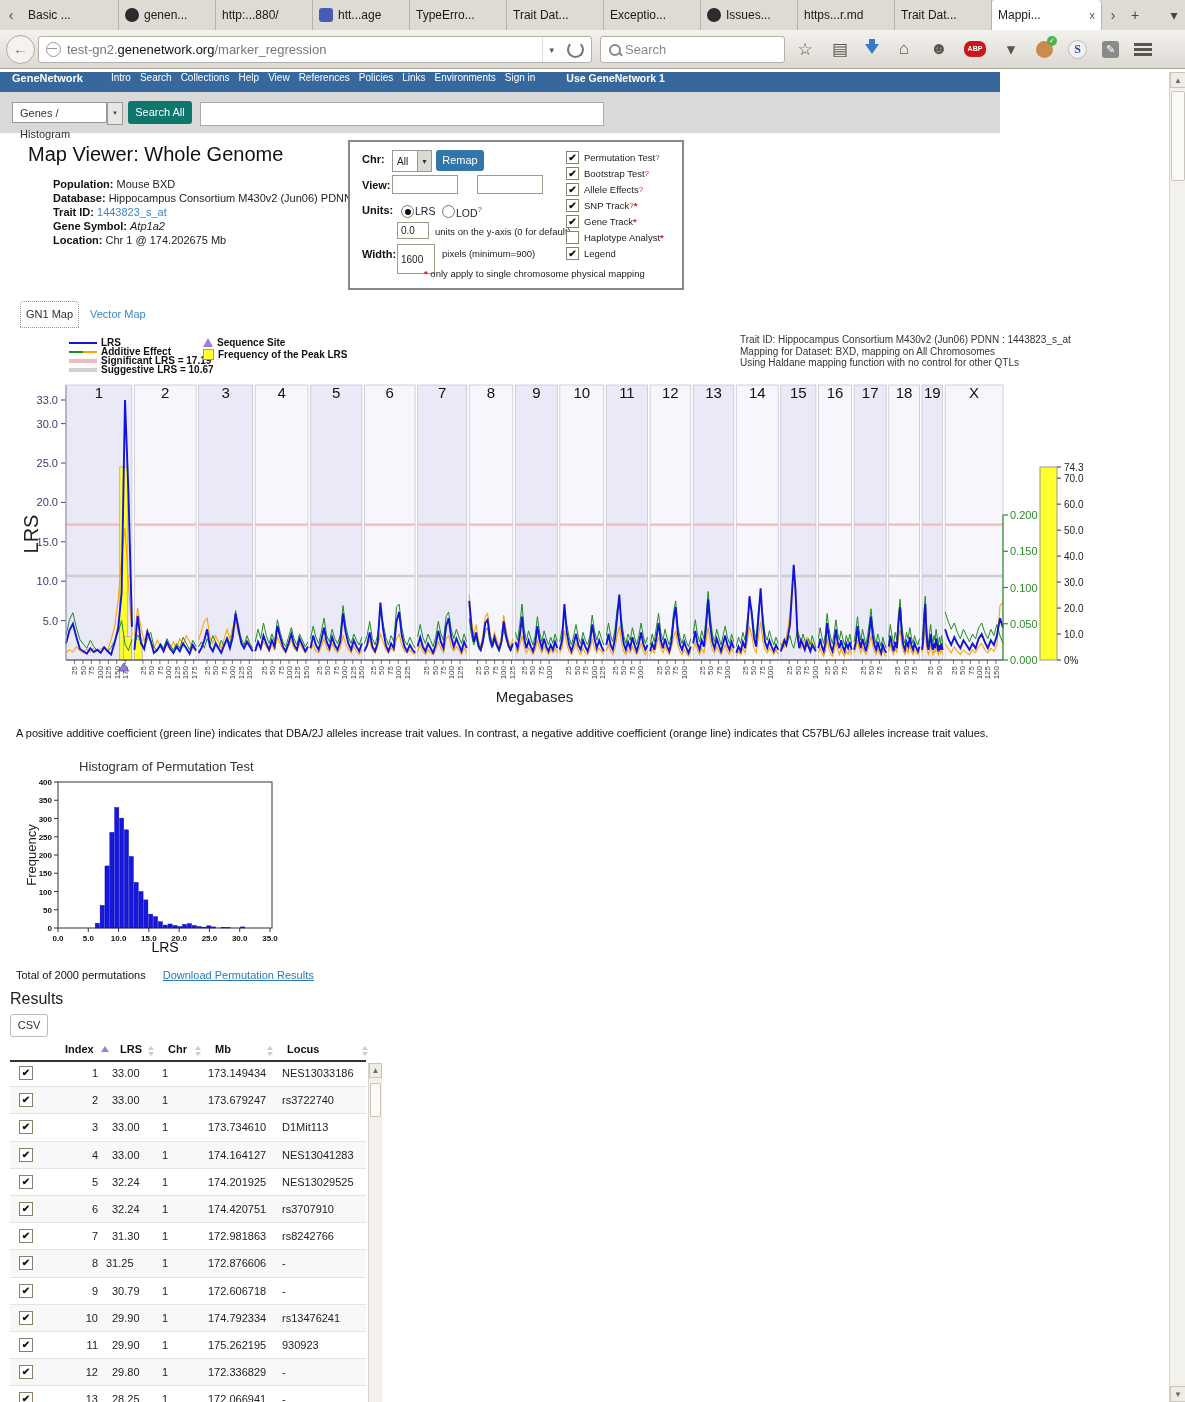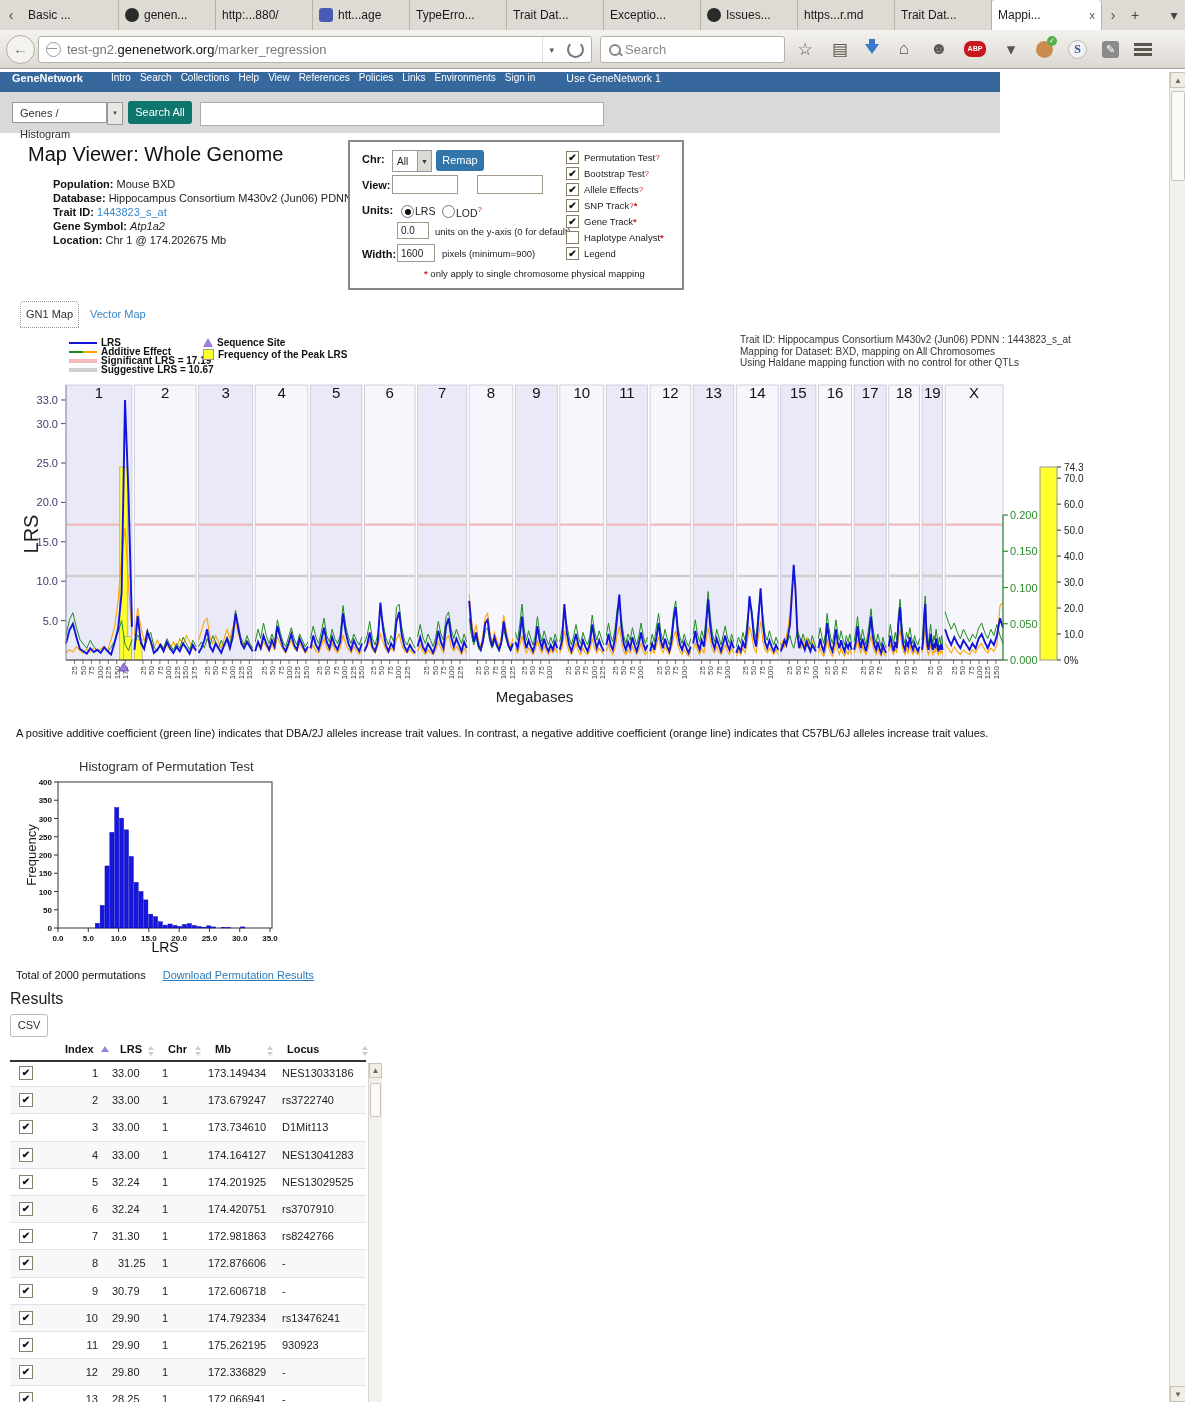--- a/index.html
+++ b/index.html
@@ -44,21 +44,21 @@
   .sext{width:17px;height:17px;background:#f2f2f2;border:1px solid #bbb;border-radius:50%;color:#2a4fa0;
        font-weight:bold;font-size:12px;text-align:center;line-height:16px;font-family:"Liberation Serif",serif;}
   .edext{width:17px;height:17px;background:#8a8a8a;border-radius:3px;color:#fff;font-size:11px;text-align:center;line-height:16px;}
   .burger{width:18px;height:13px;display:flex;flex-direction:column;justify-content:space-between;}
   .burger div{height:3px;background:#5a564f;}
   
   #gnbar{top:72px;left:0;width:1000px;height:20px;background:#36689e;color:#fff;display:flex;
          font-size:10px;}
   #gnbar .brand{font-weight:bold;font-size:11px;margin:0 28px 0 12px;}
   #gnbar .mitem{margin-right:9px;}
-  #gnbar .usegn{font-weight:normal;font-size:10.5px;margin-left:22px;}
+  #gnbar .usegn{font-weight:bold;font-size:10.5px;margin-left:22px;}
   #searchstrip{top:92px;left:0;width:1000px;height:41px;background:#d9d9d9;}
   .gsel{top:102px;left:12px;width:95px;height:21px;background:#fff;border:1px solid #999;font-size:11px;
         color:#333;line-height:21px;padding-left:7px;box-sizing:border-box;}
   .gselbtn{top:102px;left:107px;width:14px;height:21px;background:#e9e7e2;border:1px solid #999;font-size:7px;
         color:#444;text-align:center;line-height:19px;}
   .searchallbtn{top:101px;left:128px;width:64px;height:23px;background:#0f766e;color:#fff;border:none;
         border-radius:3px;font-size:11px;text-align:center;line-height:23px;}
   .bigsearch{top:102px;left:200px;width:398px;height:20px;background:#fff;border:1px solid #aaa;}
   
   #pagetitle{top:143px;left:28px;font-size:20px;color:#111;}
@@ -254,21 +254,21 @@
   <span style="position:absolute;left:121px;top:37px;font-size:14px;padding-left:45px;">to</span>
   <input class="ctl-input" style="left: 127px; top: 33px; width: 66px; height: 19px;" value="">
   <span class="ctl-label" style="left:12px;top:62px;">Units:</span>
   <span class="radio on" style="left:51px;top:63px;"></span>
   <span style="position:absolute;left:65px;top:63px;font-size:10.5px;">LRS</span>
   <span class="radio" style="left:92px;top:63px;"></span>
   <span style="position:absolute;left:106px;top:63px;font-size:10.5px;"><span>LOD</span><span class="redq">?</span></span>
   <input class="ctl-input" style="left: 47px; top: 80px; width: 32px; height: 17px;" value="0.0">
   <span class="ctl-note" style="left:85px;top:84px;">units on the y-axis (0 for default)</span>
   <span class="ctl-label" style="left:12px;top:106px;">Width:</span>
-  <input class="ctl-input" style="left: 47px; top: 102px; width: 38px; height: 18px;" value="1600">
+  <input class="ctl-input" style="left: 47px; top: 102px; width: 38px; height: 30px;" value="1600">
   <span class="ctl-note" style="left:92px;top:106px;">pixels (minimum=900)</span>
   <div class="cklist" id="cklist">
       <div class="ckrow">
         <span class="ckbox">✔</span>
         <span>Permutation Test</span>
         <span class="redq">?</span>
       </div>
       <div class="ckrow">
         <span class="ckbox">✔</span>
         <span>Bootstrap Test</span>
@@ -862,21 +862,21 @@
       <span class="ckbox" style="left: 9px; top: 6px; position: absolute; width: 12px; height: 12px; line-height: 12px;">✔</span>
       <span style="right: 268px;">7</span>
       <span style="left: 102px;">31.30</span>
       <span style="left: 152px;">1</span>
       <span style="left: 198px;">172.981863</span>
       <span style="left: 272px;">rs8242766</span>
     </div>
     <div class="trow alt">
       <span class="ckbox" style="left: 9px; top: 6px; position: absolute; width: 12px; height: 12px; line-height: 12px;">✔</span>
       <span style="right: 268px;">8</span>
-      <span style="left: 108px;">31.25</span>
+      <span style="left: 96px;">31.25</span>
       <span style="left: 152px;">1</span>
       <span style="left: 198px;">172.876606</span>
       <span style="left: 272px;">-</span>
     </div>
     <div class="trow">
       <span class="ckbox" style="left: 9px; top: 6px; position: absolute; width: 12px; height: 12px; line-height: 12px;">✔</span>
       <span style="right: 268px;">9</span>
       <span style="left: 102px;">30.79</span>
       <span style="left: 152px;">1</span>
       <span style="left: 198px;">172.606718</span>

